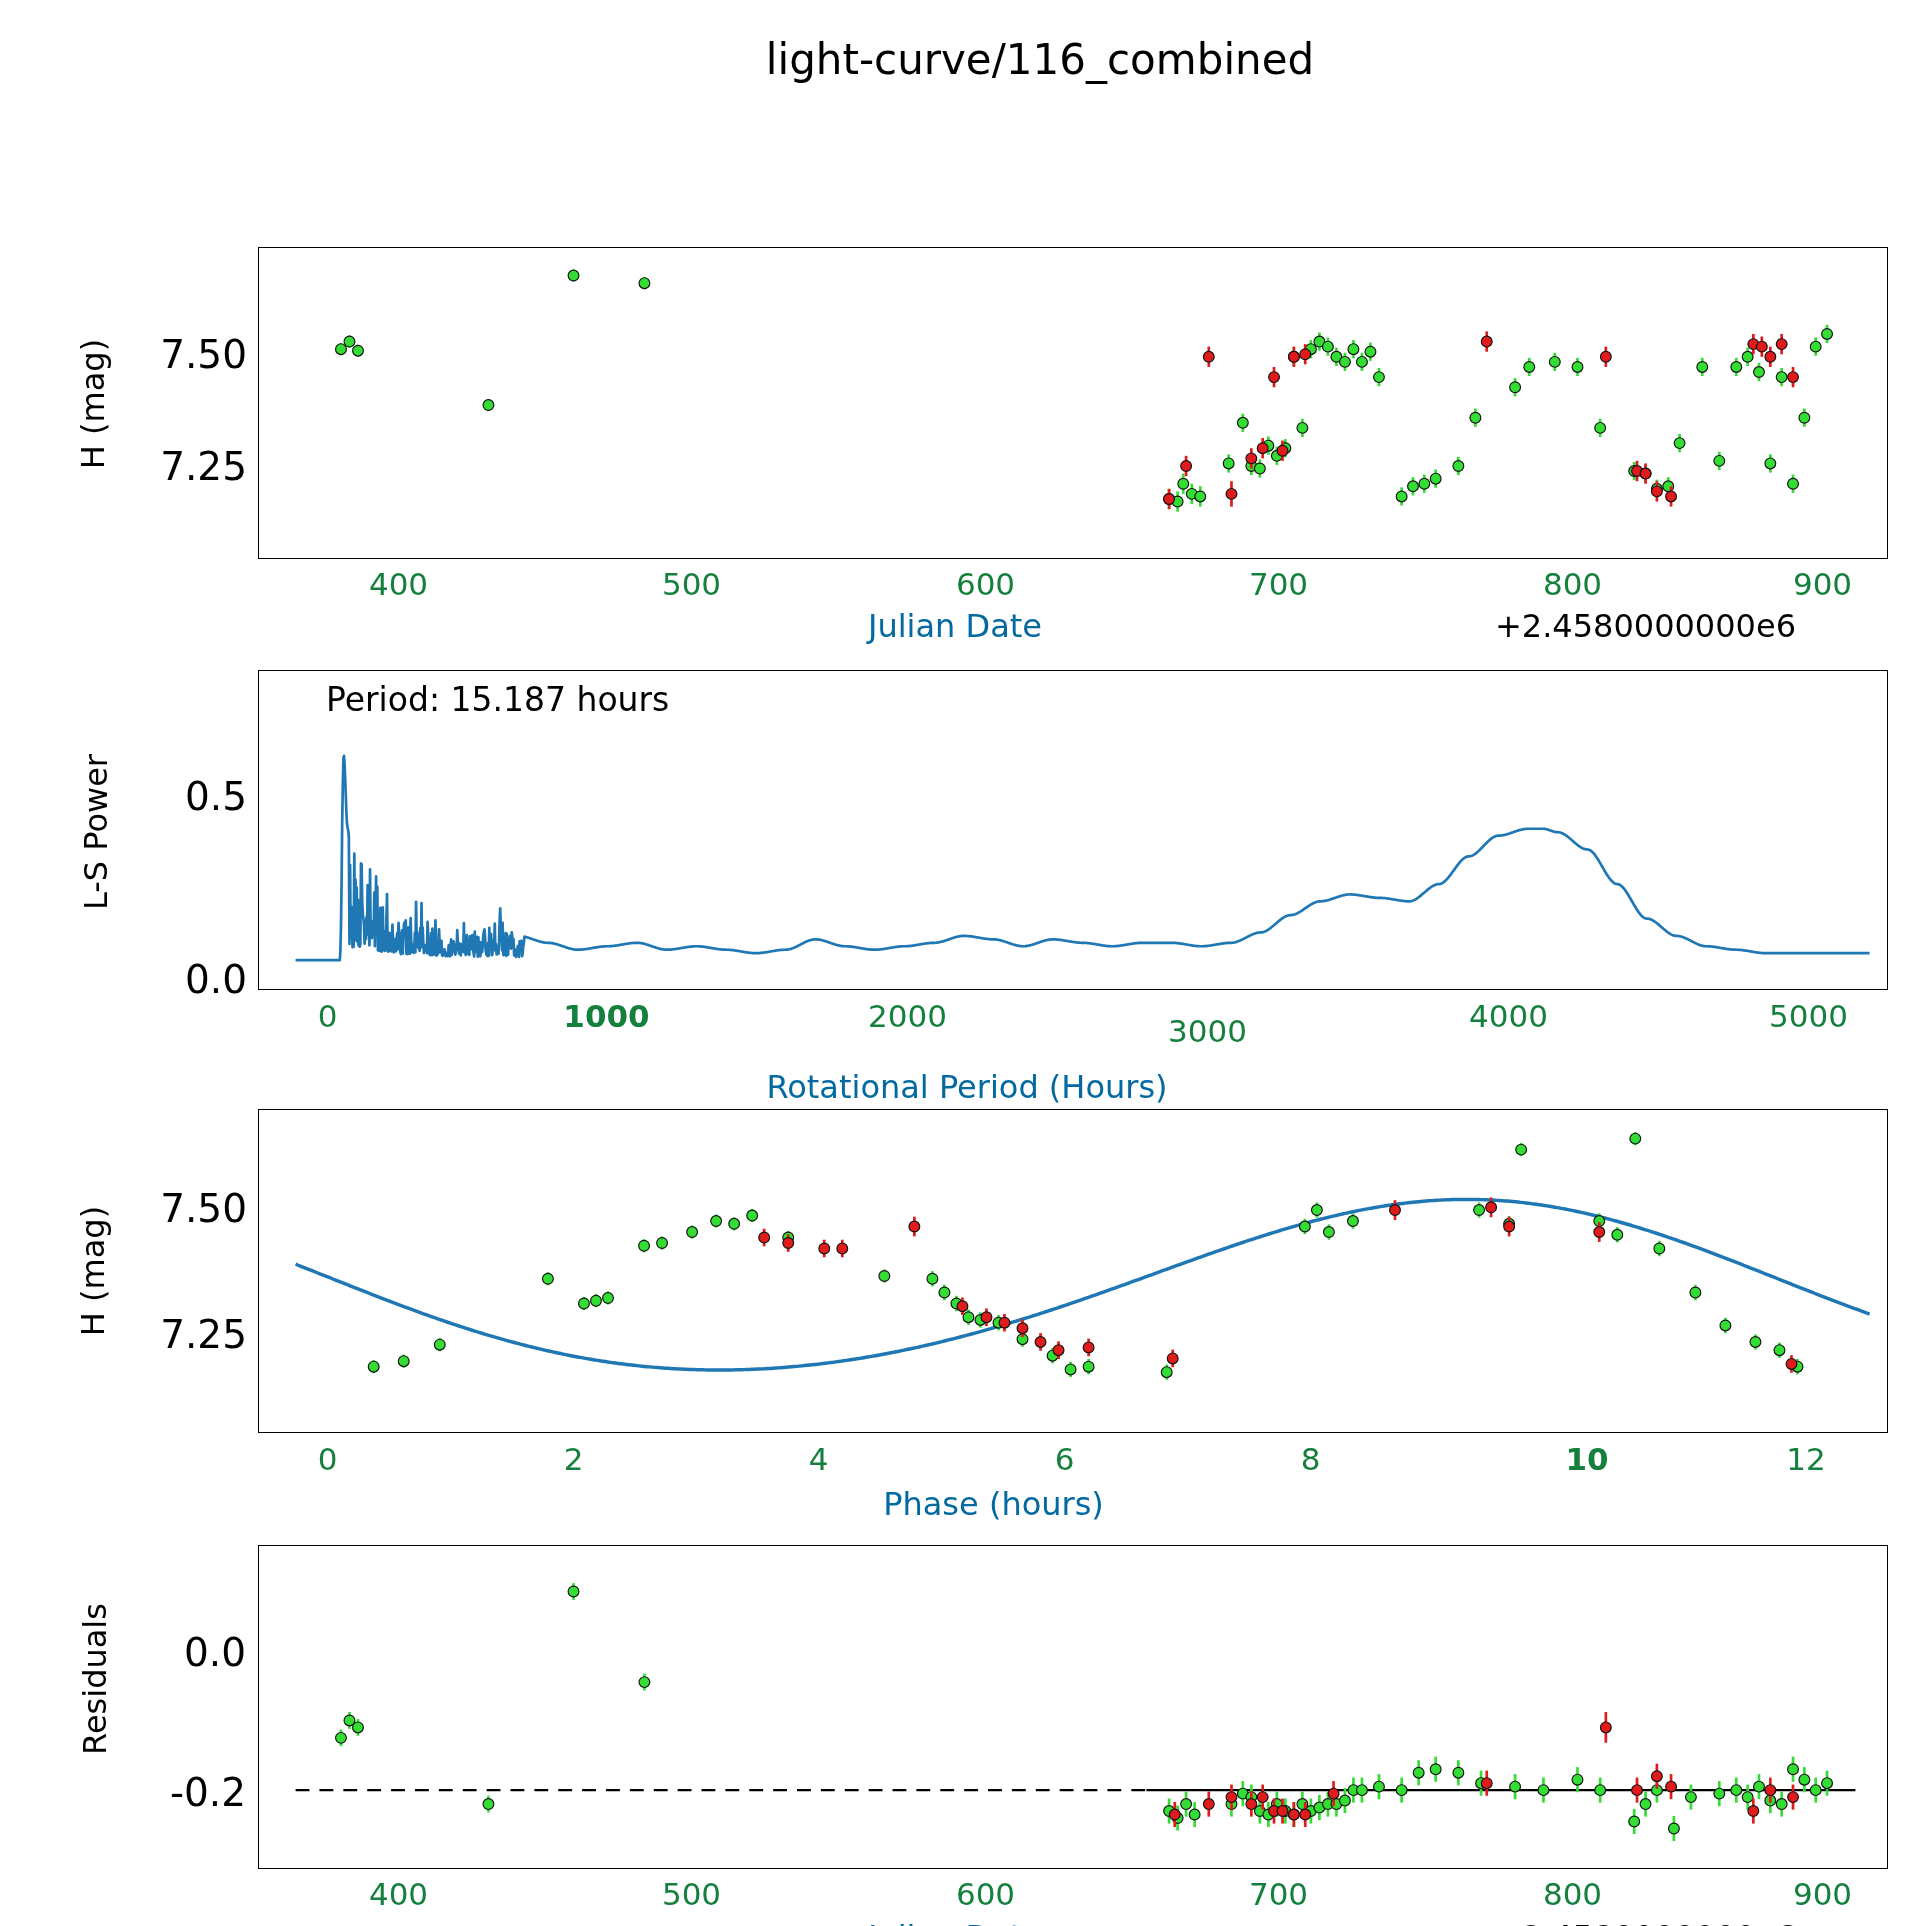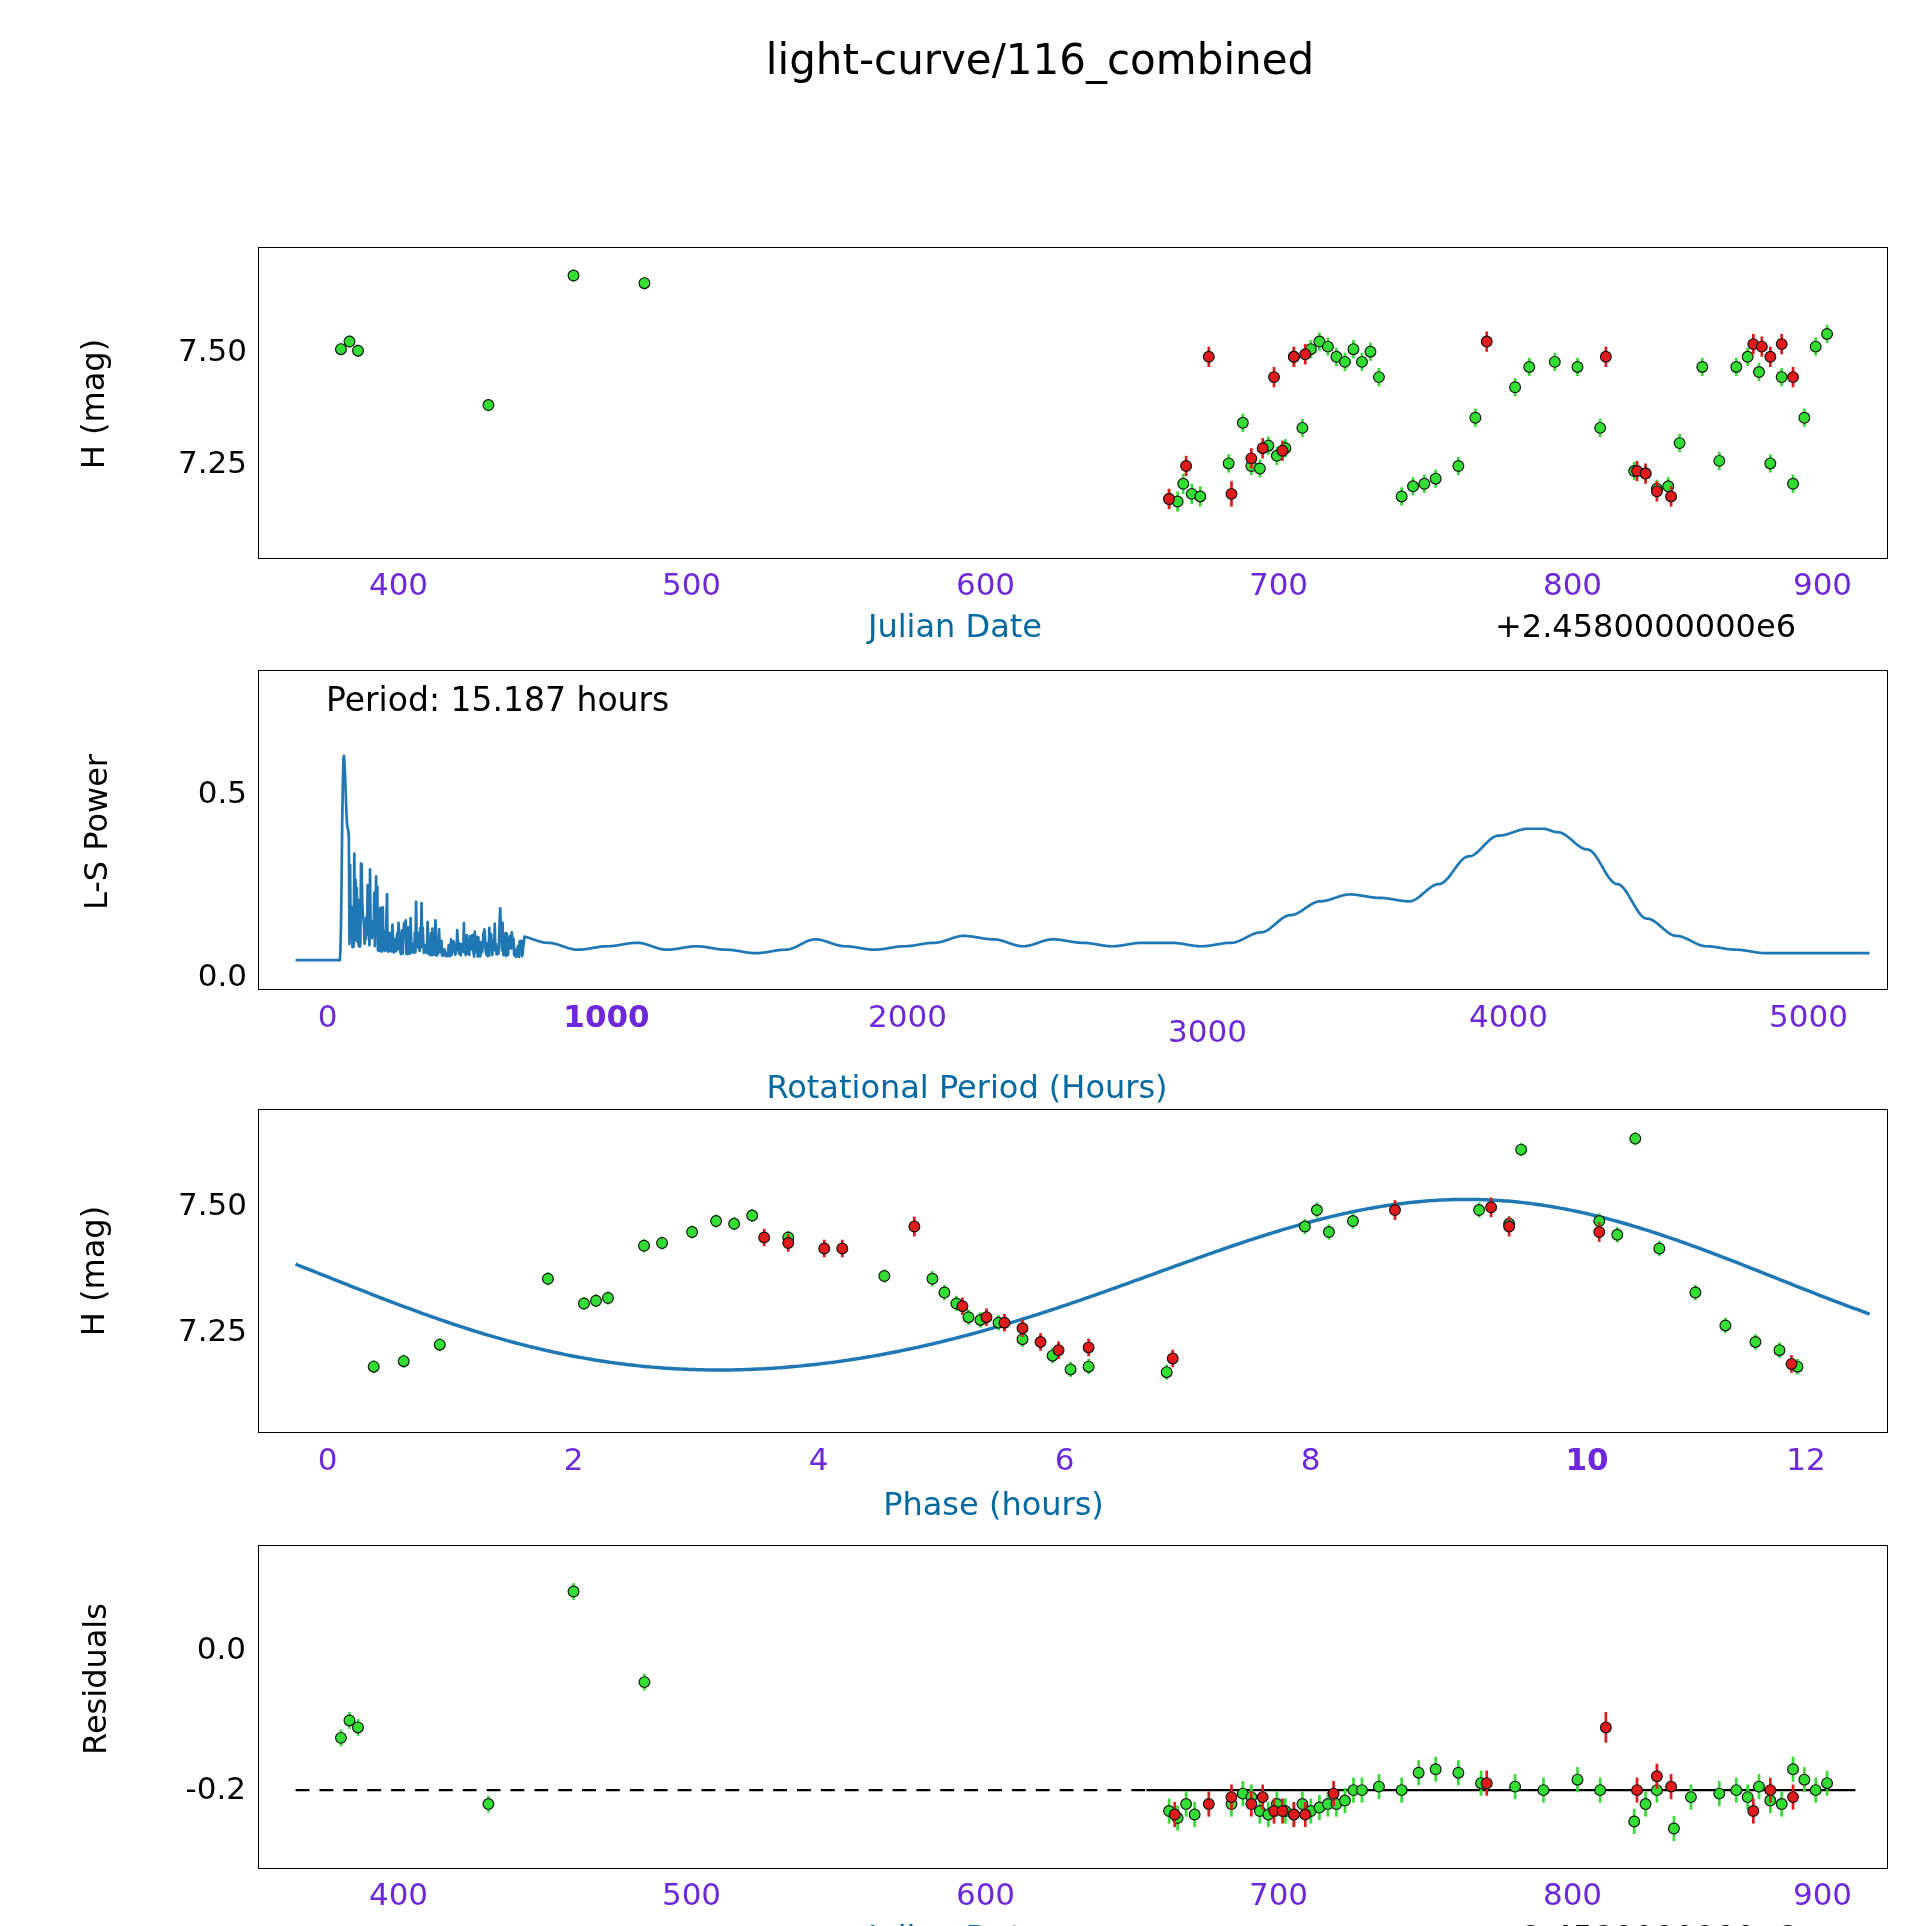--- a/index.html
+++ b/index.html
@@ -11,22 +11,22 @@
   }
   .panel{position:absolute;}
   .frame{position:absolute;border:1.5px solid #000;box-sizing:border-box;background:#fff;}
   svg{display:block;}
   .axlabel{position:absolute;font-size:32px;text-align:center;color:#0369a1;}
   .ylabel{
     position:absolute;font-size:32px;color:#000;
     transform-origin:50% 50%;transform:rotate(-90deg);
     white-space:nowrap;text-align:center;
   }
-  .tick{position:absolute;font-size:31px;color:#6d28d9;text-align:center;white-space:nowrap;}
-  .ytick{position:absolute;font-size:31px;color:#000;text-align:right;white-space:nowrap;}
+  .tick{position:absolute;font-size:31px;color:#15803d;text-align:center;white-space:nowrap;}
+  .ytick{position:absolute;font-size:39px;color:#000;text-align:right;white-space:nowrap;}
   .offsettext{position:absolute;font-size:32px;color:#000;white-space:nowrap;}
   .annot{position:absolute;font-size:33px;color:#000;white-space:nowrap;}
 </style>
 </head>
 <body>
 
 <div id="root">
 
   <div class="title">light-curve/116_combined</div>
 

